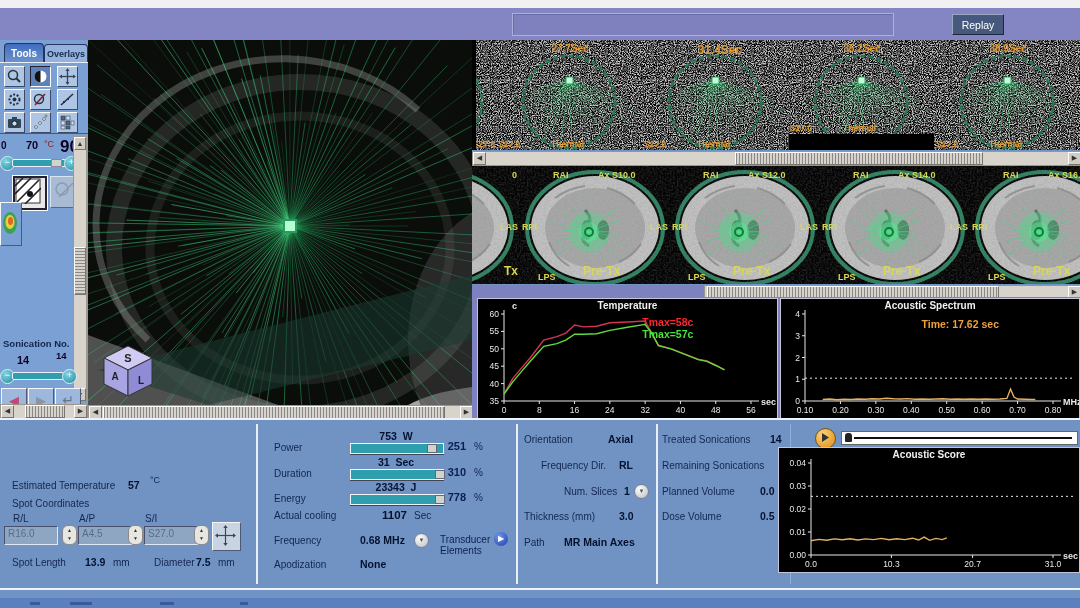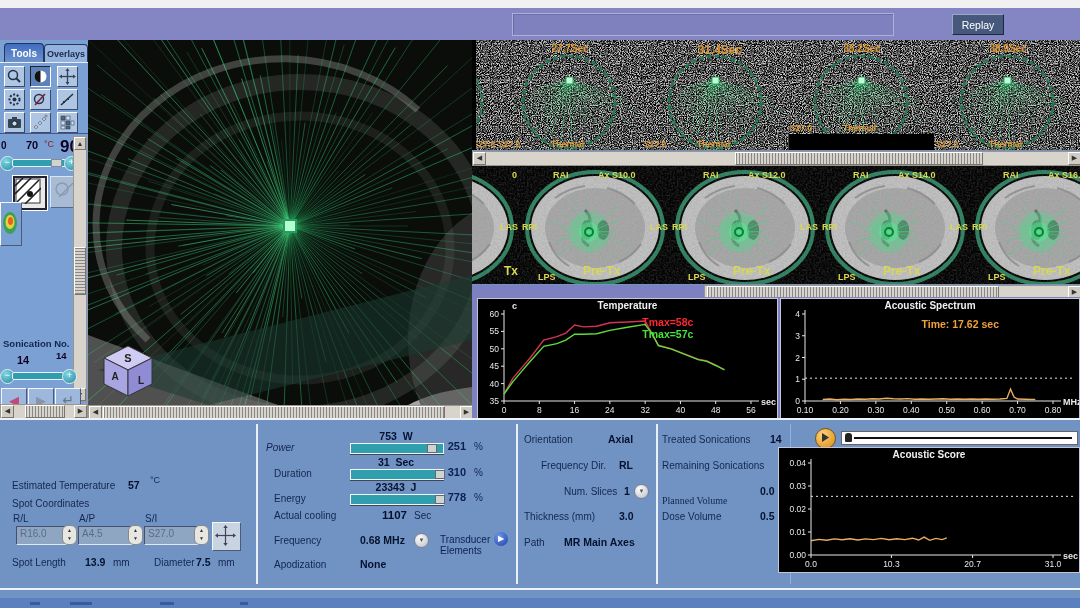--- a/index.html
+++ b/index.html
@@ -859,21 +859,21 @@
   <div class="sep" style="left:790px;top:424px;height:160px;background:#8fb0d8;width:1px;"></div>
 
   <div class="abs" style="left:0;top:418px;width:256px;height:170px;">
     <span class="abs lbl" style="left:12px;top:62px;">Estimated Temperature</span>
     <span class="abs val" style="left:128px;top:61px;">57</span>
     <span class="abs" style="left:150px;top:57px;font-size:9px;color:#13264d;">°C</span>
     <span class="abs lbl" style="left:12px;top:80px;">Spot Coordinates</span>
     <span class="abs lbl" style="left:13px;top:95px;">R/L</span>
     <span class="abs lbl" style="left:79px;top:95px;">A/P</span>
     <span class="abs lbl" style="left:145px;top:95px;">S/I</span>
-    <div class="coordin" style="left:16px;top:108px;">R16.0</div>
+    <div class="coordin" style="left:4px;top:108px;">R16.0</div>
     <div class="spin" style="left:62px;top:107px;">▲<br>▼</div>
     <div class="coordin" style="left:78px;top:108px;">A4.5</div>
     <div class="spin" style="left:128px;top:107px;">▲<br>▼</div>
     <div class="coordin" style="left:144px;top:108px;">S27.0</div>
     <div class="spin" style="left:194px;top:107px;">▲<br>▼</div>
     <div class="abs raised" style="left:212px;top:104px;width:27px;height:27px;background:#c8d4e2;">
       <svg width="25" height="25">
           <g stroke="#445" stroke-width="1.2">
             <line x1="12.5" y1="4" x2="12.5" y2="21"></line>
             <line x1="4" y1="12.5" x2="21" y2="12.5"></line>
@@ -888,21 +888,21 @@
     </div>
     <span class="abs lbl" style="left:12px;top:139px;">Spot Length</span>
     <span class="abs val" style="left:85px;top:138px;">13.9</span>
     <span class="abs lbl" style="left:113px;top:139px;">mm</span>
     <span class="abs lbl" style="left:138px;top:139px;padding-left:16px;">Diameter</span>
     <span class="abs val" style="left:196px;top:138px;">7.5</span>
     <span class="abs lbl" style="left:218px;top:139px;">mm</span>
   </div>
 
   <div class="abs" style="left:262px;top:418px;width:250px;height:170px;" id="col2">
-      <span class="abs lbl" style="left:4px;top:24px;font-style:italic;">Power</span>
+      <span class="abs lbl" style="left:12px;top:24px;">Power</span>
       <span class="abs val" style="left:92px;top:12px;width:84px;text-align:center;">753&nbsp;&nbsp;W</span>
       <div class="abs" style="left:88px;top:25px;width:92px;height:9px;background:#2f9fae;border:1px solid #f0f4f8;box-shadow:0 1px 0 #445;">
         <div class="abs grip" style="left:76px;top:0;width:8px;height:7px;background:#cfd4cf;border:1px solid #667;"></div>
       </div>
       <span class="abs pct" style="left:168px;top:22px;width:36px;text-align:right;">251</span>
       <span class="abs lbl" style="left:212px;top:23px;">%</span>
       <span class="abs lbl" style="left:12px;top:50px;">Duration</span>
       <span class="abs val" style="left:92px;top:38px;width:84px;text-align:center;">31&nbsp;&nbsp;Sec</span>
       <div class="abs" style="left:88px;top:51px;width:92px;height:9px;background:#2f9fae;border:1px solid #f0f4f8;box-shadow:0 1px 0 #445;">
         <div class="abs grip" style="left:84px;top:0;width:8px;height:7px;background:#cfd4cf;border:1px solid #667;"></div>
@@ -940,21 +940,21 @@
     <span class="abs val" style="left:95px;top:92px;">3.0</span>
     <span class="abs lbl" style="left:0;top:119px;">Path</span>
     <span class="abs val" style="left:40px;top:118px;">MR Main Axes</span>
   </div>
 
   <div class="abs" style="left:662px;top:418px;width:126px;height:170px;">
     <span class="abs lbl" style="left:0;top:16px;">Treated Sonications</span>
     <span class="abs val" style="left:108px;top:15px;">14</span>
     <span class="abs lbl" style="left:0;top:42px;">Remaining Sonications</span>
     <span class="abs val" style="left:108px;top:41px;"></span>
-    <span class="abs lbl" style="left:0;top:77px;font-family:Liberation Serif, serif;">Planned Volume</span>
+    <span class="abs lbl" style="left:0;top:68px;">Planned Volume</span>
     <span class="abs val" style="left:98px;top:67px;">0.0</span>
     <span class="abs lbl" style="left:0;top:93px;">Dose Volume</span>
     <span class="abs val" style="left:98px;top:92px;">0.5</span>
   </div>
 
   <div class="abs" style="left:815px;top:428px;width:19px;height:19px;border-radius:50%;background:radial-gradient(circle at 35% 30%,#ffd27a,#d88a14);border:1px solid #7a5208;">
     <svg width="17" height="17">
         <path d="M6 4 L13 8.5 L6 13 z" fill="#333"></path>
       </svg>
   </div>

